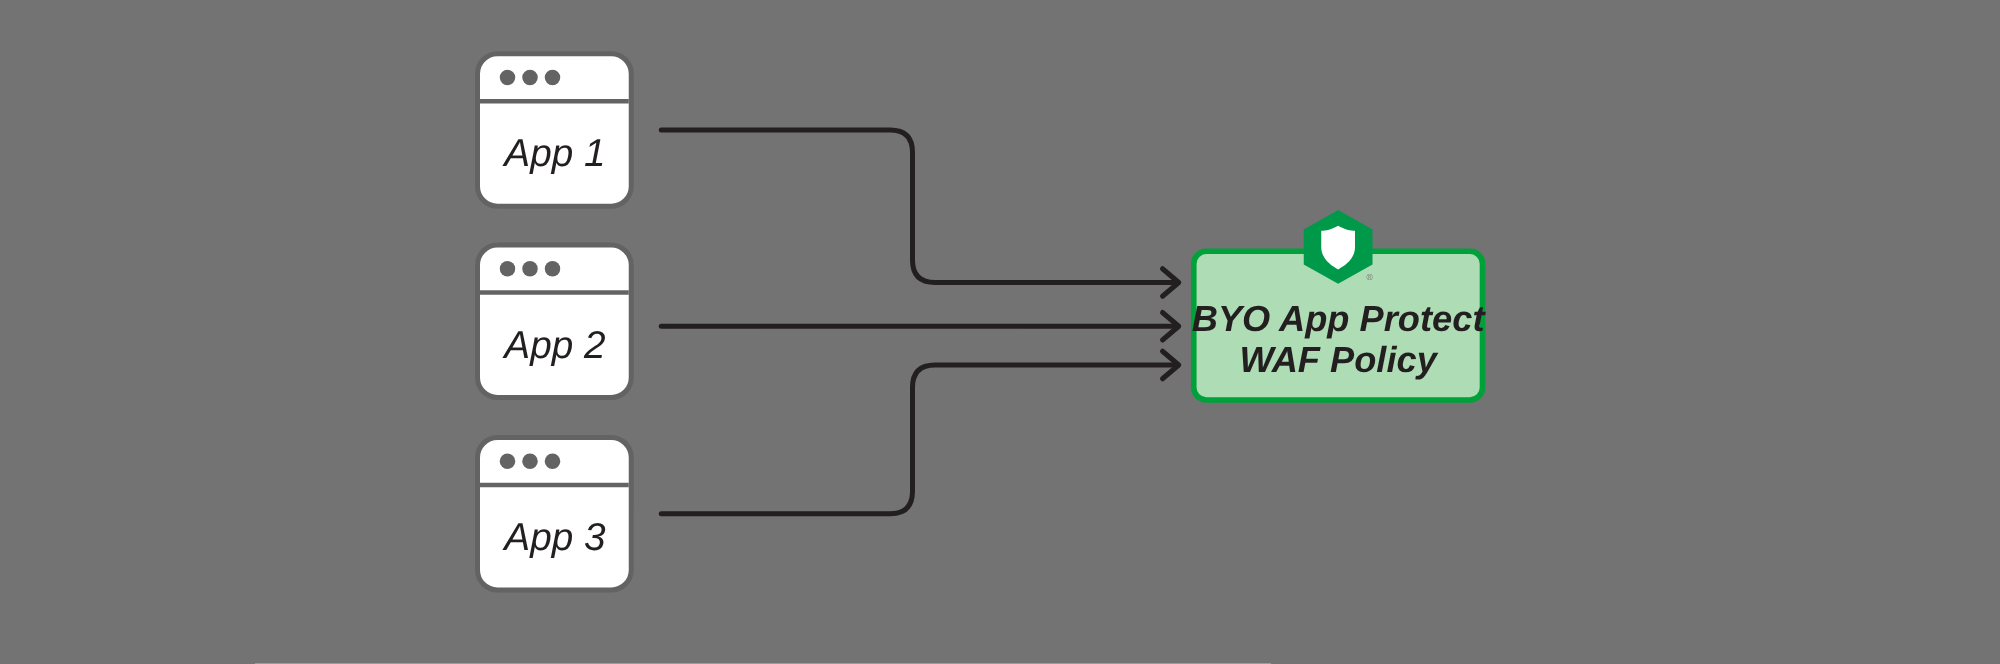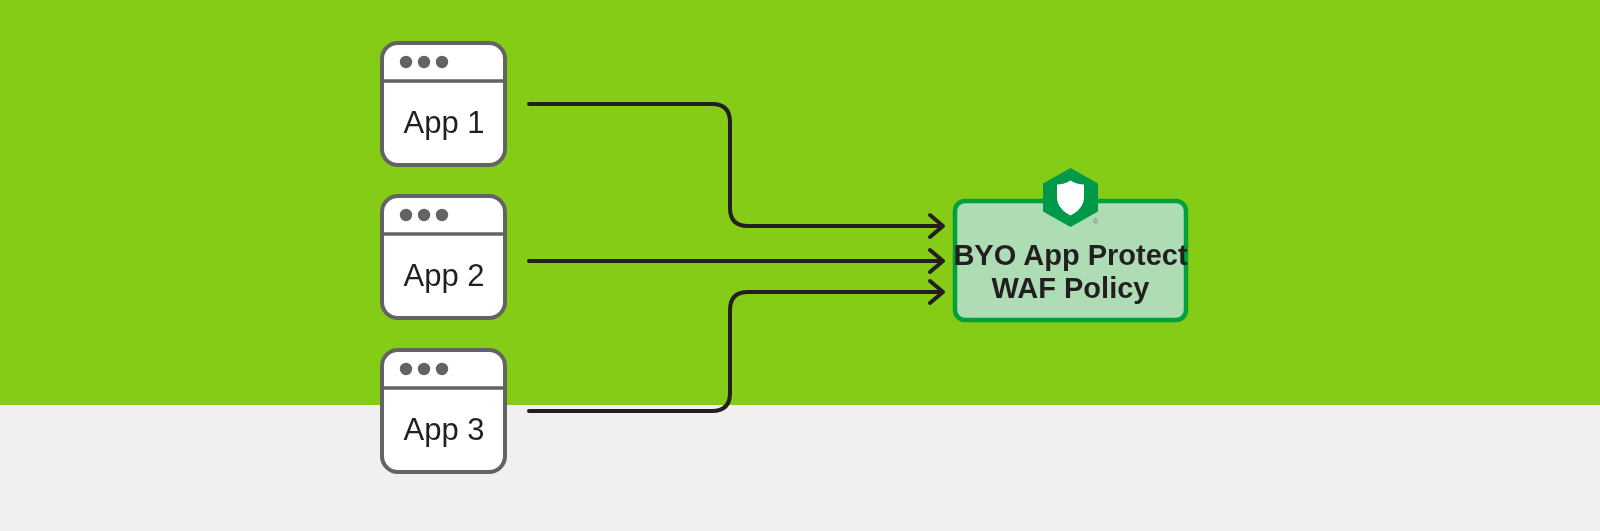--- a/index.html
+++ b/index.html
@@ -10,22 +10,23 @@
   body {
     width: 1600px;
     height: 531px;
     background: #F0F0F0;
     font-family: "Liberation Sans", sans-serif;
     overflow: hidden;
   }
   #diagram-root {
     position: relative;
     width: 1600px;
-    height: 405px;
-    background: #84cc16;
+    height: 531px;
+    background: #737373;
+    font-style: italic;
   }
   .diagram-svg {
     position: absolute;
     top: 0;
     left: 0;
     width: 1600px;
     height: 531px;
     display: block;
   }
   .app-label {

